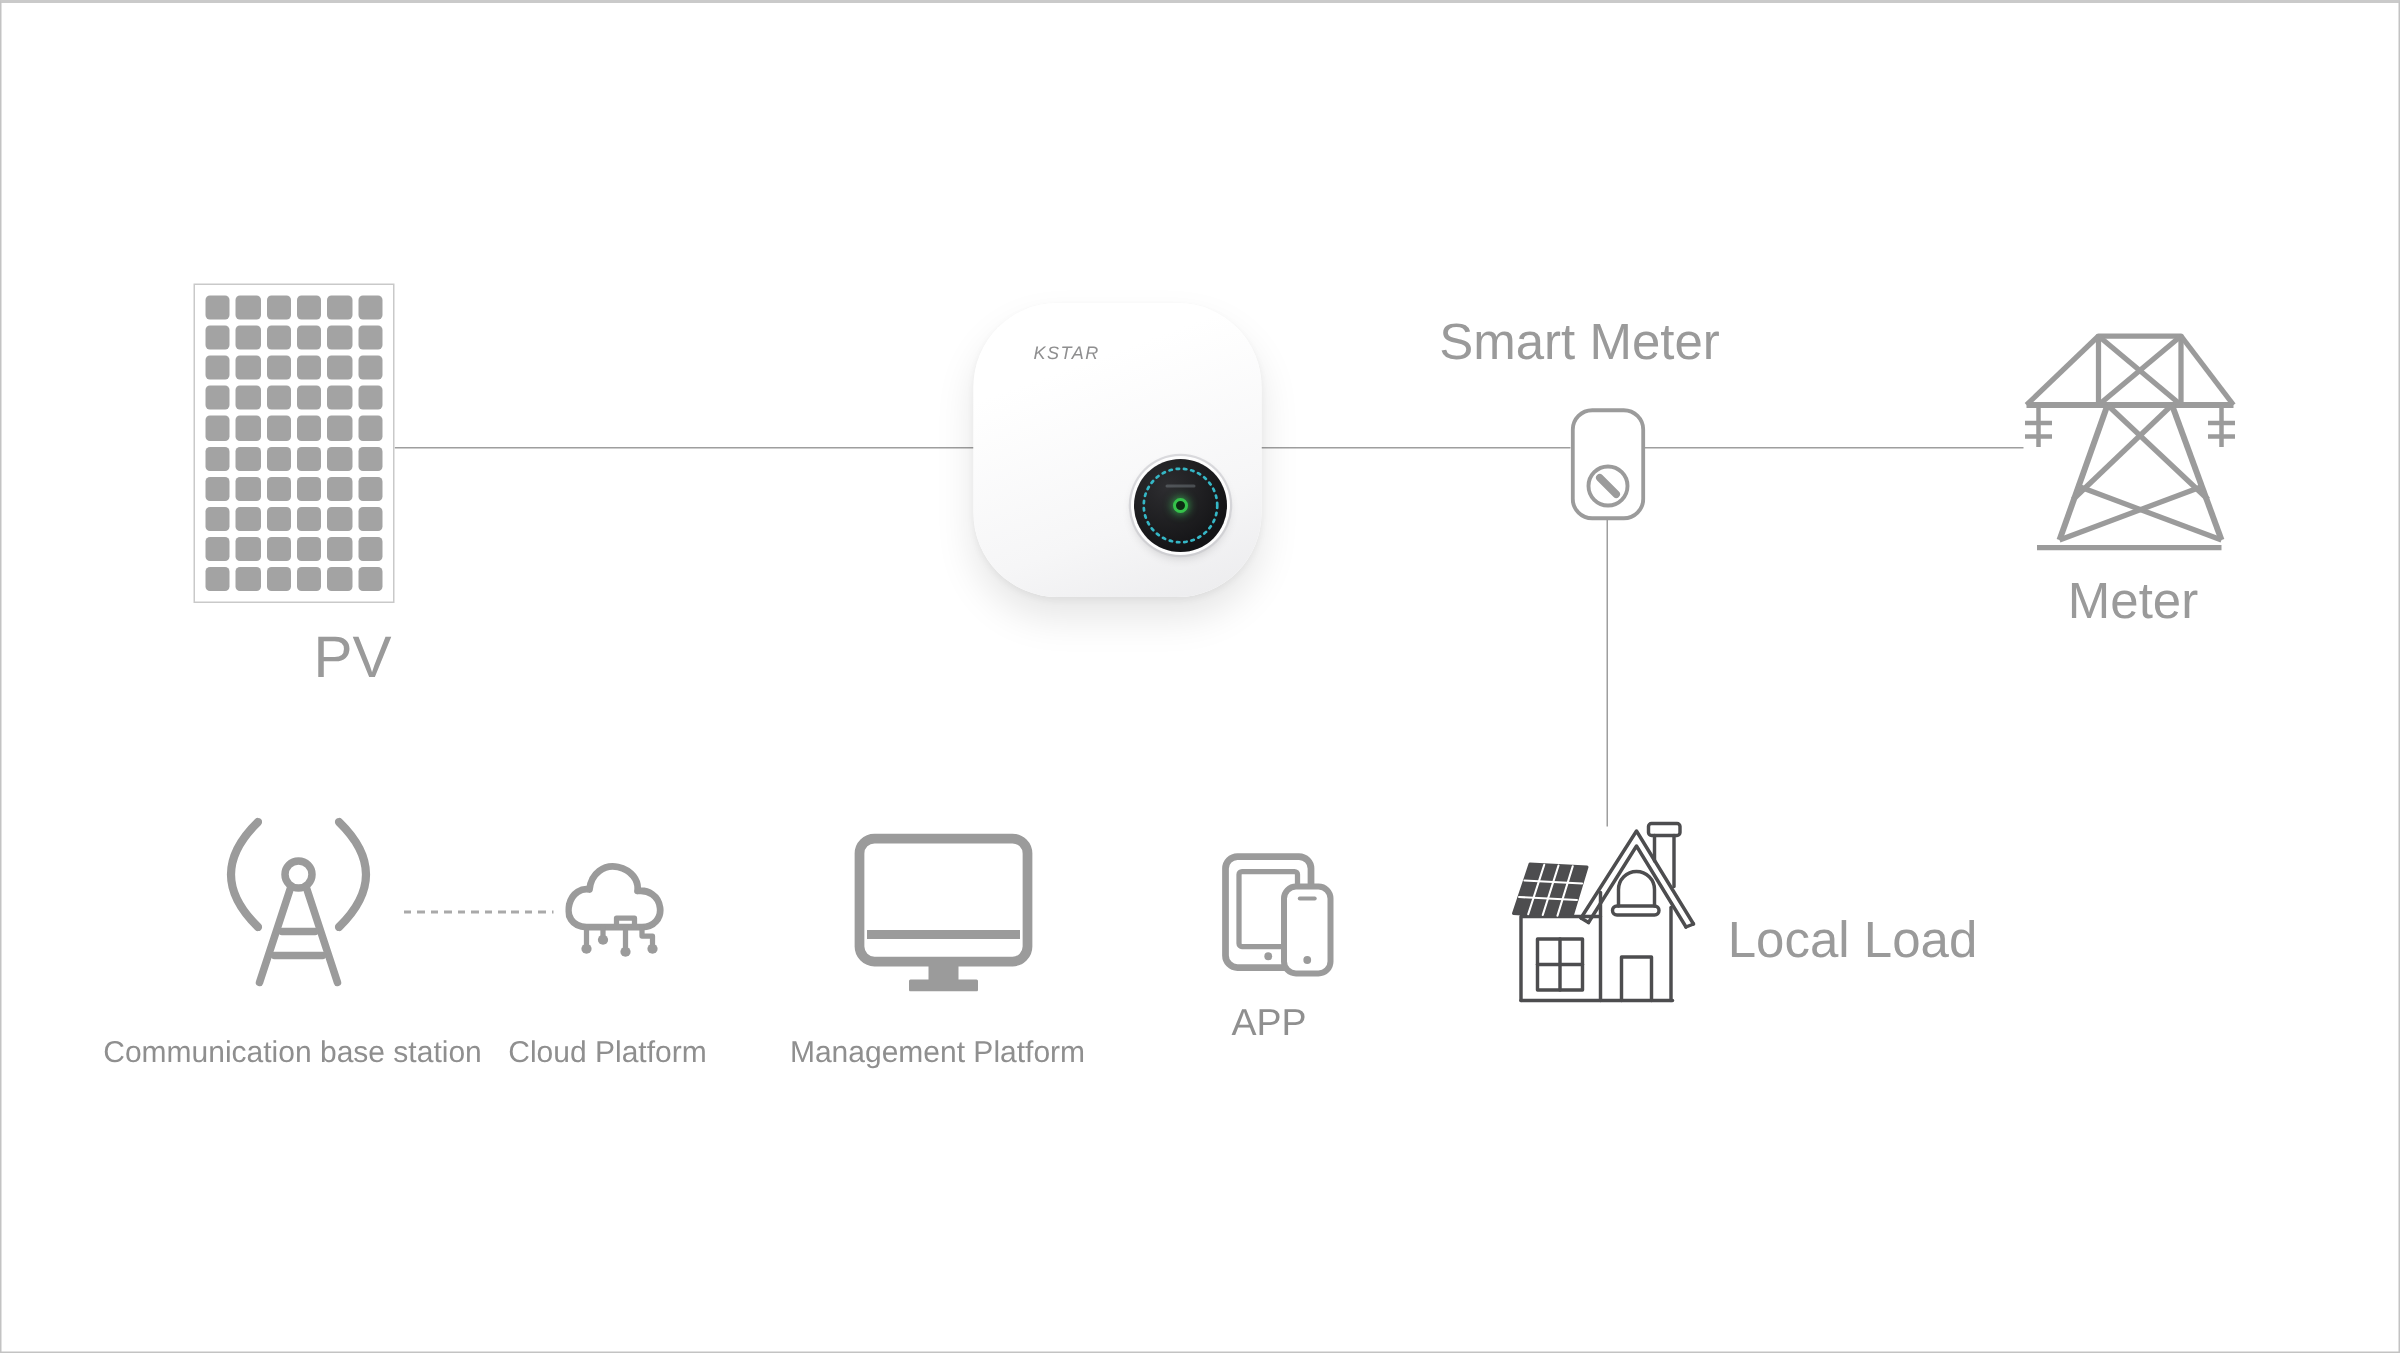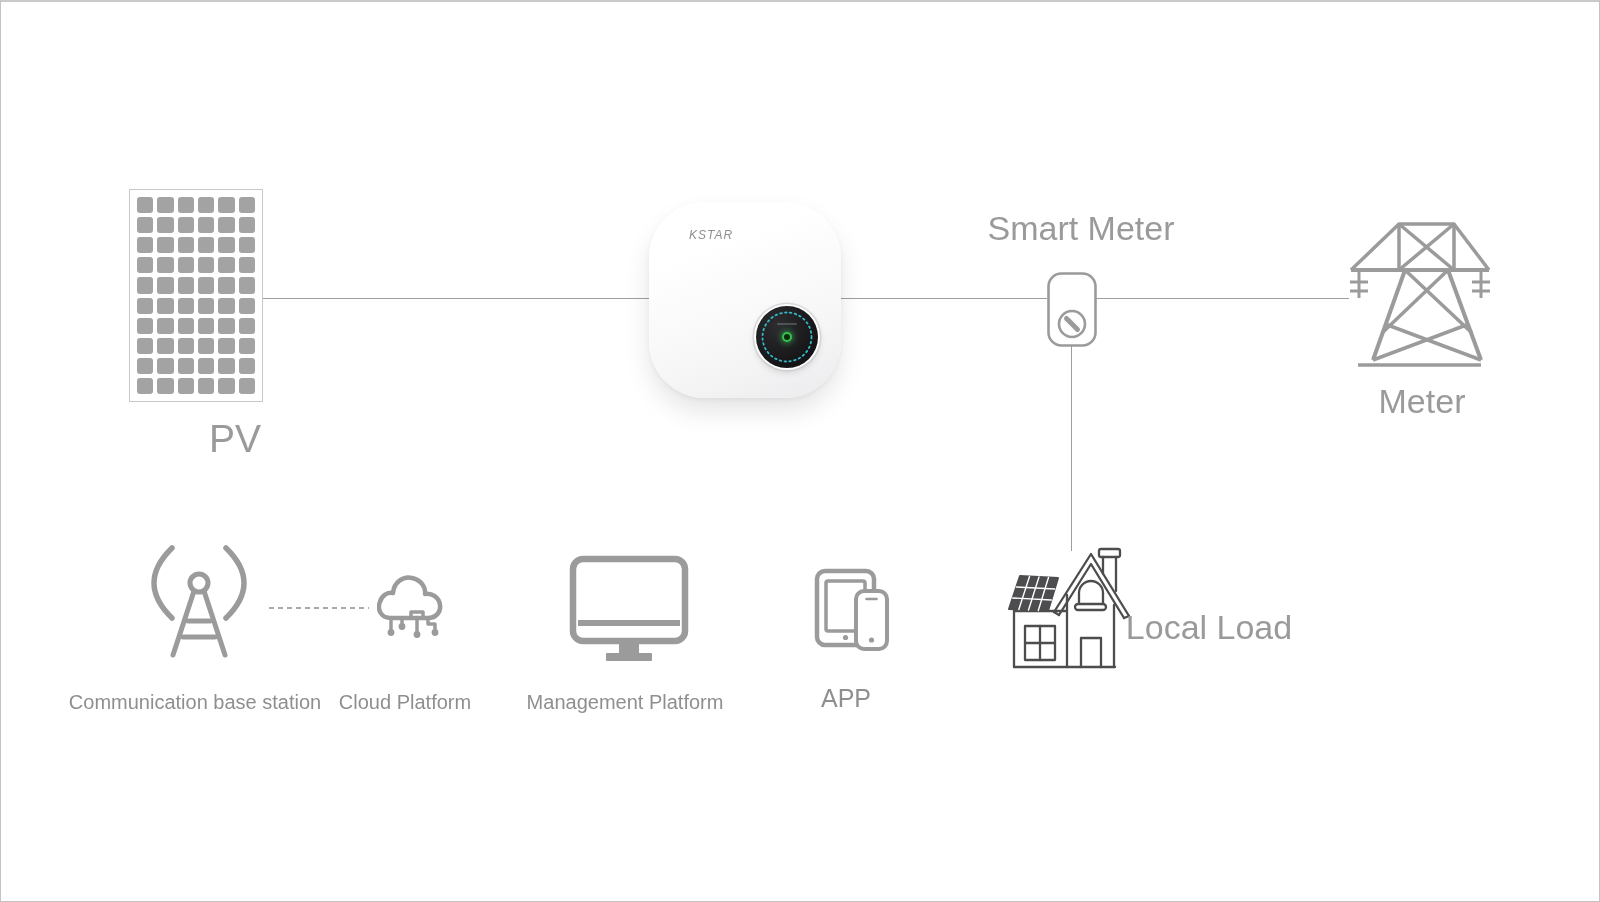--- a/index.html
+++ b/index.html
@@ -19,27 +19,27 @@
   .wire-dashed{
     position:absolute;left:268px;top:605px;width:100px;height:1.6px;background:none;
     background-image:repeating-linear-gradient(90deg,#a9a9a9 0 5px,transparent 5px 9px);
   }
   
   .lbl{position:absolute;transform:translateX(-50%);white-space:nowrap;color:#9a9a9a;}
   .lbl.big{font-size:34px;line-height:1.05;}
   .lbl.small{font-size:20px;line-height:1;color:#8f8f8f;}
   .lbl-pv{left:198px;top:415px;font-size:39px;margin-left:36px;}
   .lbl-inverter{left:744px;top:411px;}
-  .lbl-meter{left:1080px;top:209px;}
+  .lbl-meter{left:1052px;top:209px;}
   .lbl-grid{left:1421px;top:382px;}
-  .lbl-load{left:1208px;top:608px;}
+  .lbl-load{left:1234px;top:608px;}
   .lbl-station{left:194px;top:690px;}
   .lbl-cloud{left:404px;top:690px;}
   .lbl-mgmt{left:624px;top:690px;}
-  .lbl-app{left:845px;top:666px;font-size:25px;color:#8f8f8f;margin-top:16px;}
+  .lbl-app{left:845px;top:666px;font-size:25px;color:#8f8f8f;}
   
   .pv-frame{
     position:absolute;left:128px;top:187px;width:134px;height:213px;background:#fff;
     box-sizing:border-box;border:1.5px solid #c9c9c9;padding:7px;
   }
   .pv-grid{display:grid;grid-template-columns:repeat(6,1fr);grid-template-rows:repeat(10,1fr);
     gap:4px;width:100%;height:100%;}
   .pv-cell{background:#a3a3a3;border-radius:3px;}
   
   .inverter{

